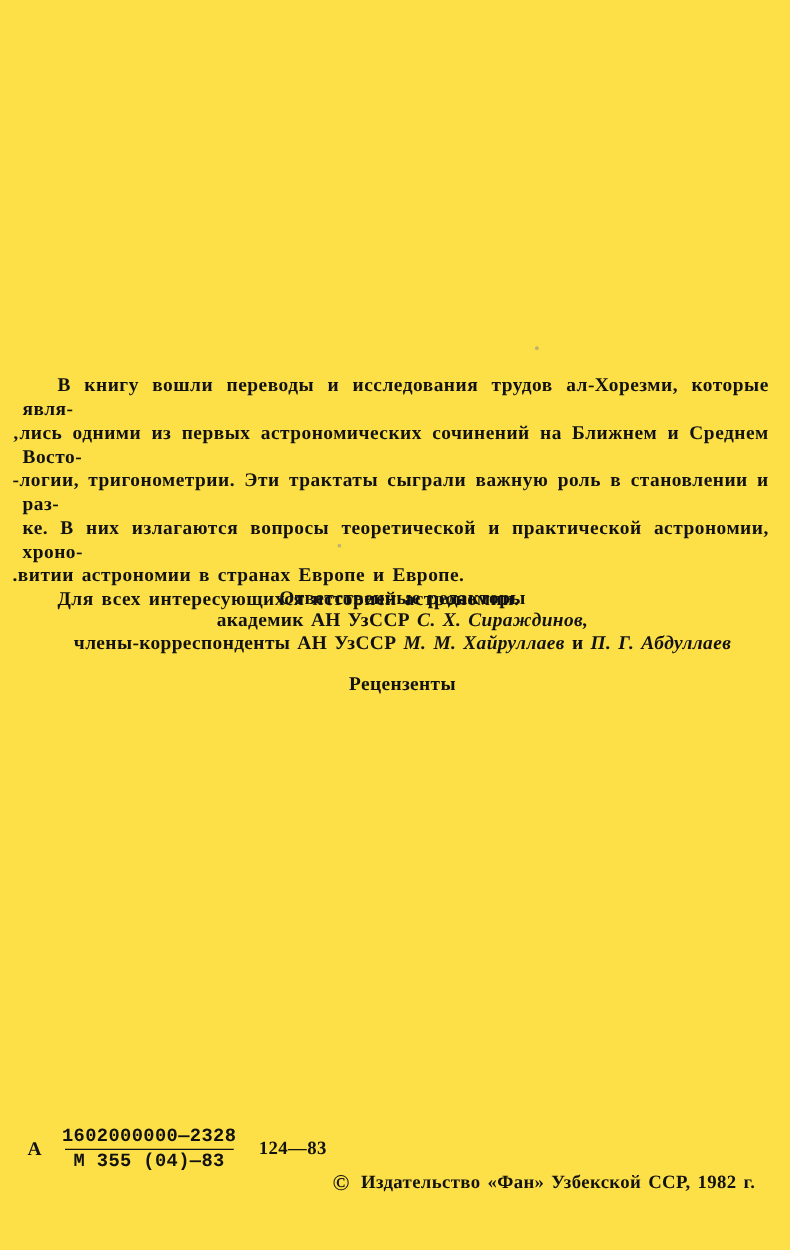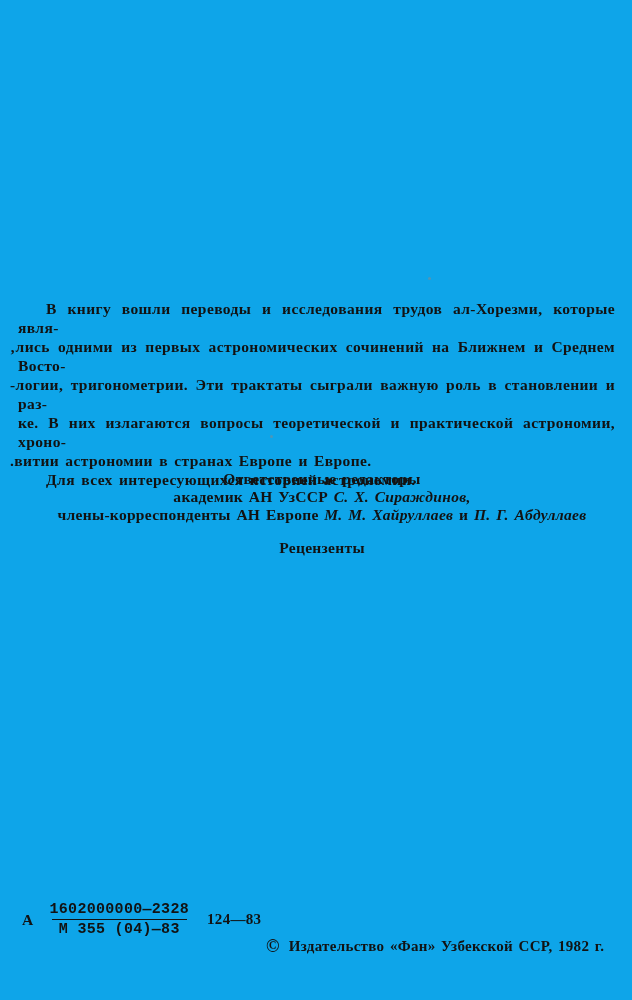--- a/index.html
+++ b/index.html
@@ -4,21 +4,21 @@
 <style>
   * { margin: 0; padding: 0; box-sizing: border-box; }
   html, body {
     width: 632px; height: 1000px;
     background: #ffffff;
     font-family: "Liberation Serif", "DejaVu Serif", serif;
   }
   .page {
     position: relative;
     width: 632px; height: 1000px;
-    background: #0ea5e9;
+    background: #fde047;
     color: #121212;
     overflow: hidden;
   }
 
   
   .abstract {
     position: absolute;
     left: 18px; top: 299px; width: 597px;
     font-size: 15.5px;
     font-weight: 700;
@@ -112,21 +112,21 @@
     <div class="line justify hang">‚лись одними из первых астрономических сочинений на Ближнем и Среднем Восто-</div>
     <div class="line justify hang">-логии, тригонометрии. Эти трактаты сыграли важную роль в становлении и раз-</div>
     <div class="line justify">ке. В них излагаются вопросы теоретической и практической астрономии, хроно-</div>
     <div class="line hang">.витии астрономии в странах Европе и Европе.</div>
     <div class="line indent">Для всех интересующихся историей астрономии.</div>
   </div>
 
   <div class="center-block editors">
     <div class="heading">Ответственные редакторы</div>
     <div><span>академик АН УзССР </span><span class="name">С. Х. Сираждинов,</span></div>
-    <div><span>члены-корреспонденты АН Европе </span><span class="name">М. М. Хайруллаев</span><span> и </span><span class="name">П. Г. Абдуллаев</span></div>
+    <div><span>члены-корреспонденты АН УзССР </span><span class="name">М. М. Хайруллаев</span><span> и </span><span class="name">П. Г. Абдуллаев</span></div>
   </div>
 
   <div class="center-block reviewers">
     <div class="heading">Рецензенты</div>
   </div>
 
   <div class="catalog">
     <span class="prefix">А</span>
     <span class="fraction">
       <span class="numerator">1602000000—2328</span>

